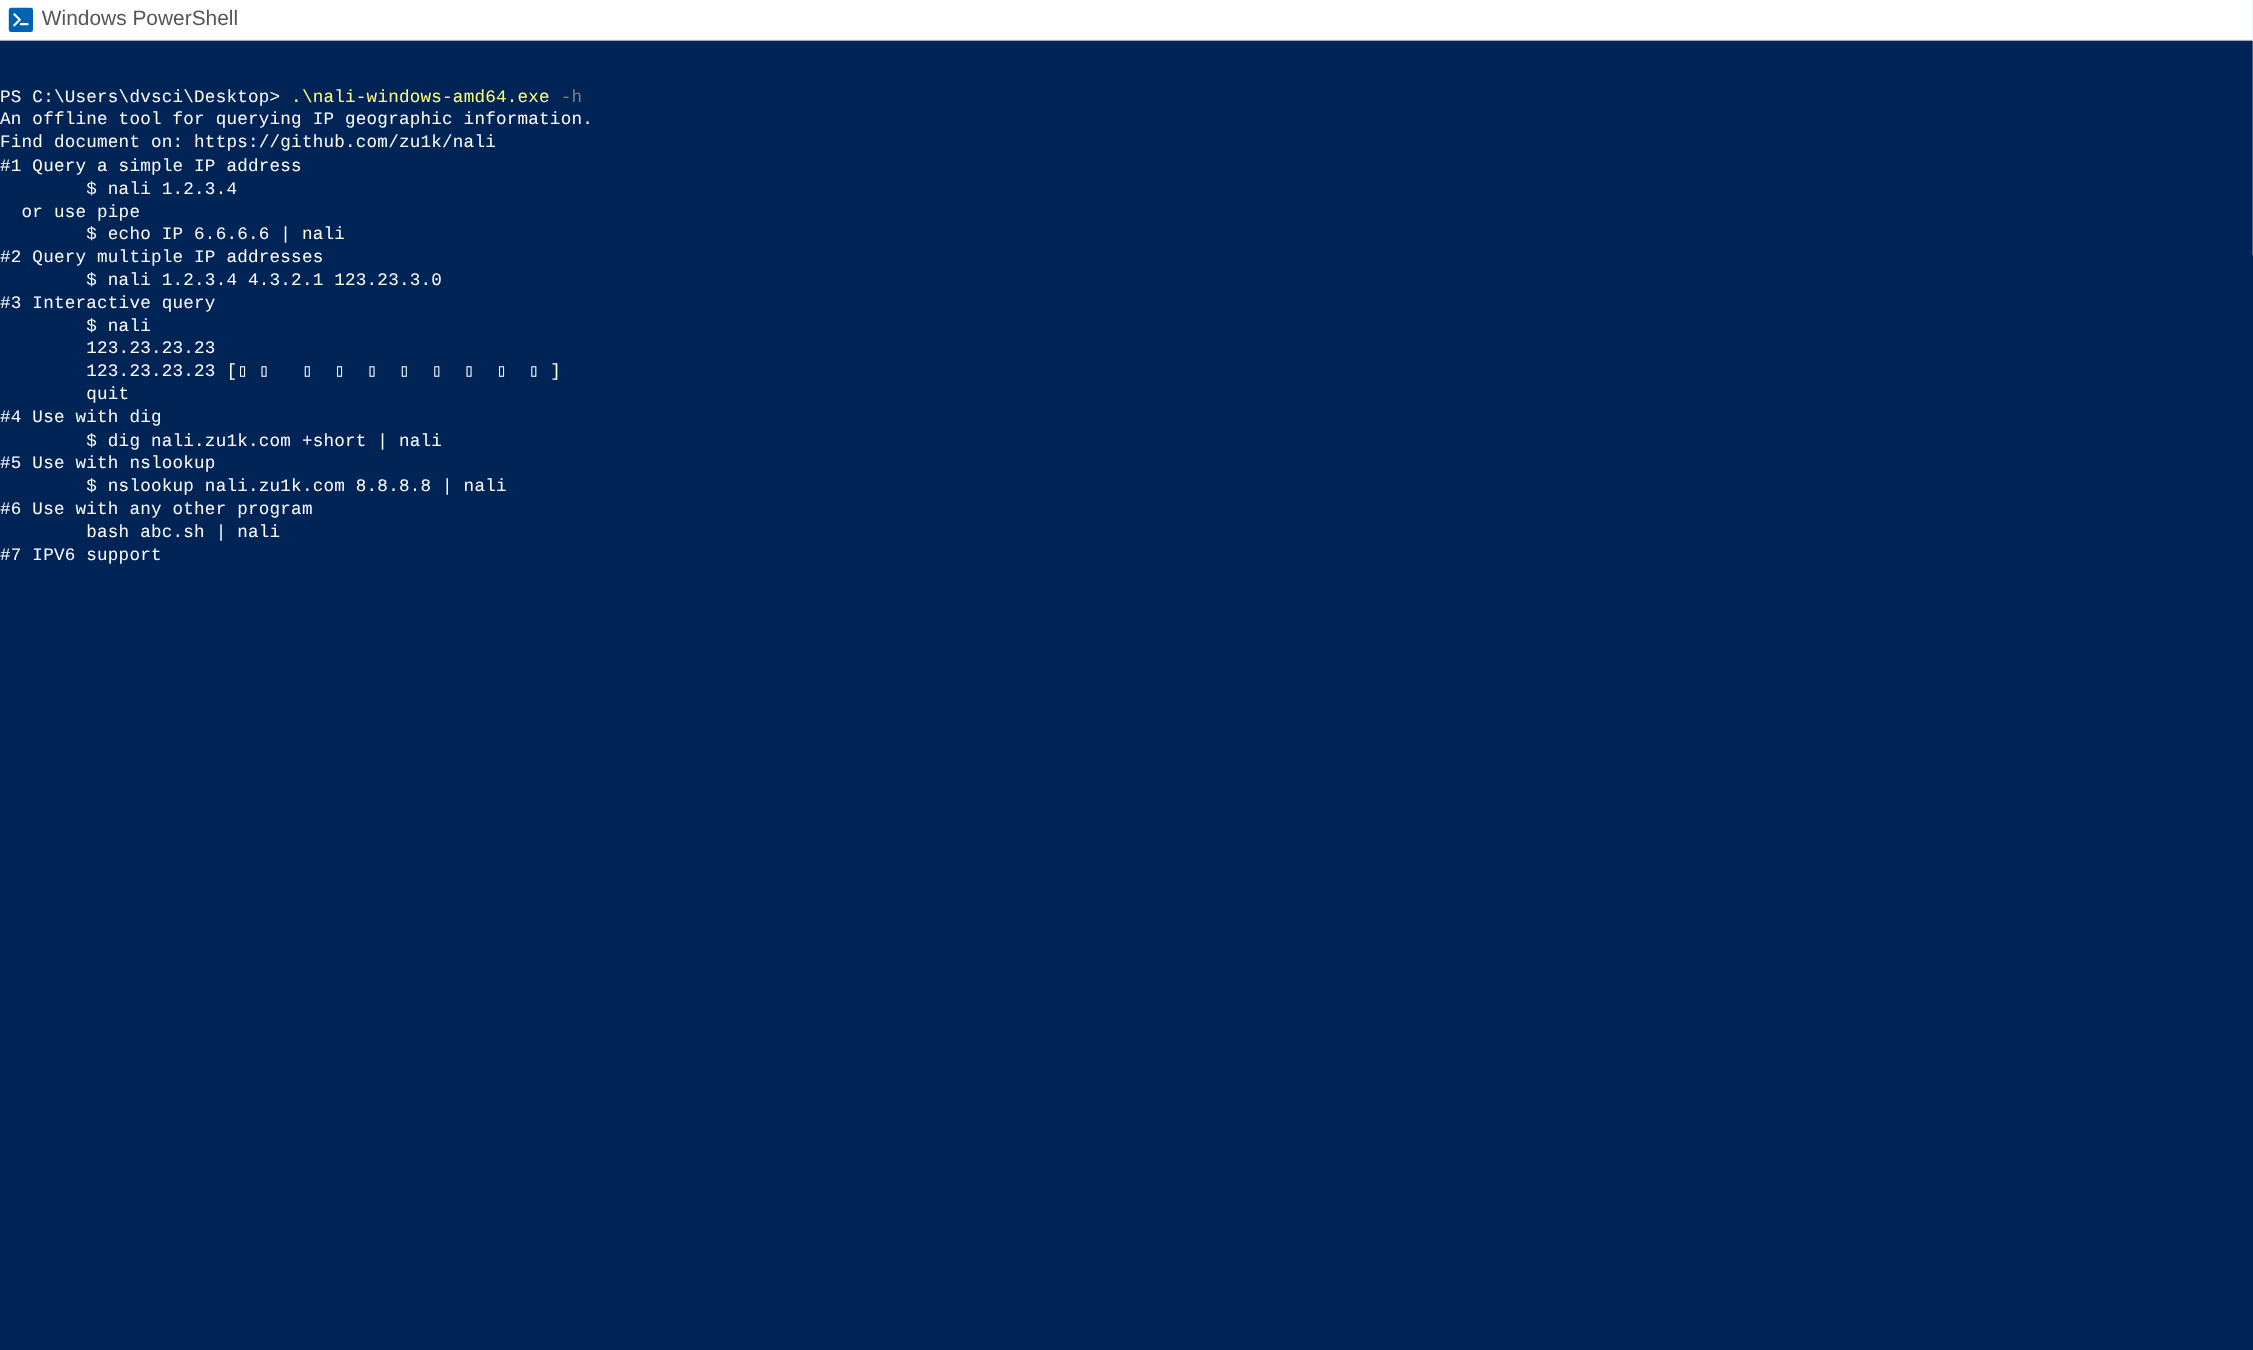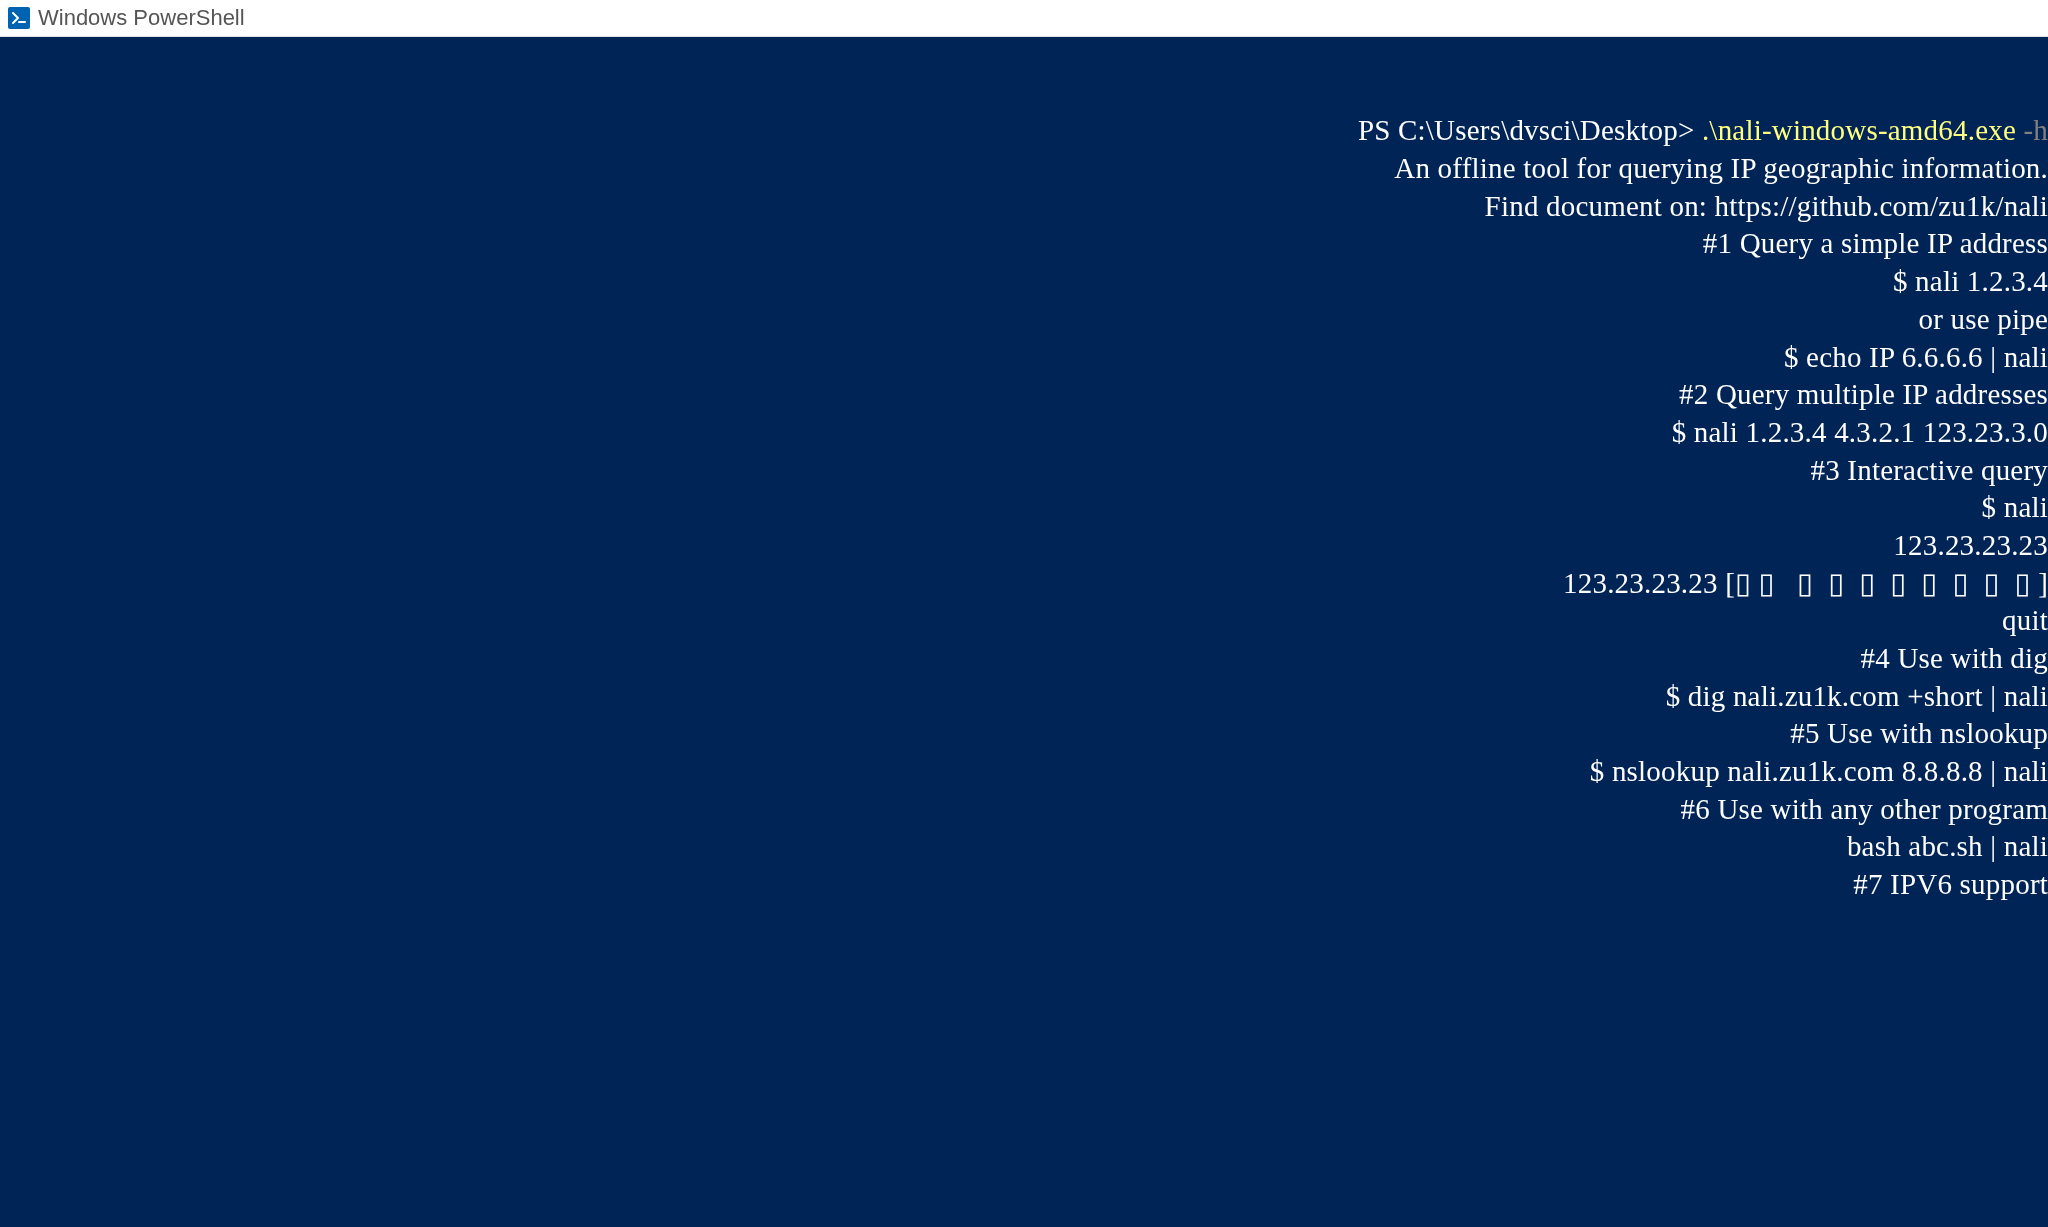--- a/index.html
+++ b/index.html
@@ -30,38 +30,37 @@
       display: inline-flex;
       align-items: center;
       justify-content: center;
       border-radius: 2px;
     }
     .titlebar-icon svg {
       width: 16px;
       height: 16px;
     }
     .titlebar-text {
-      font-size: 22px;
+      font-size: 19px;
       color: #555555;
       font-weight: 400;
       text-align: right;
     }
     .terminal {
       background: #012456;
       color: #ffffff;
       width: 100%;
       height: calc(100% - 37px);
       padding: 0;
-      font-family: Liberation Serif, serif;
-      font-size: 29px;
+      font-family: Liberation Mono, monospace;
+      font-size: 16px;
       line-height: 1.3;
       white-space: pre;
       overflow: hidden;
       letter-spacing: 0.2px;
-      text-align: right;
     }
     .terminal-content {
       padding: 0;
     }
     .prompt {
       color: #ffffff;
     }
     .cmd-yellow {
       color: #ffff80;
     }

